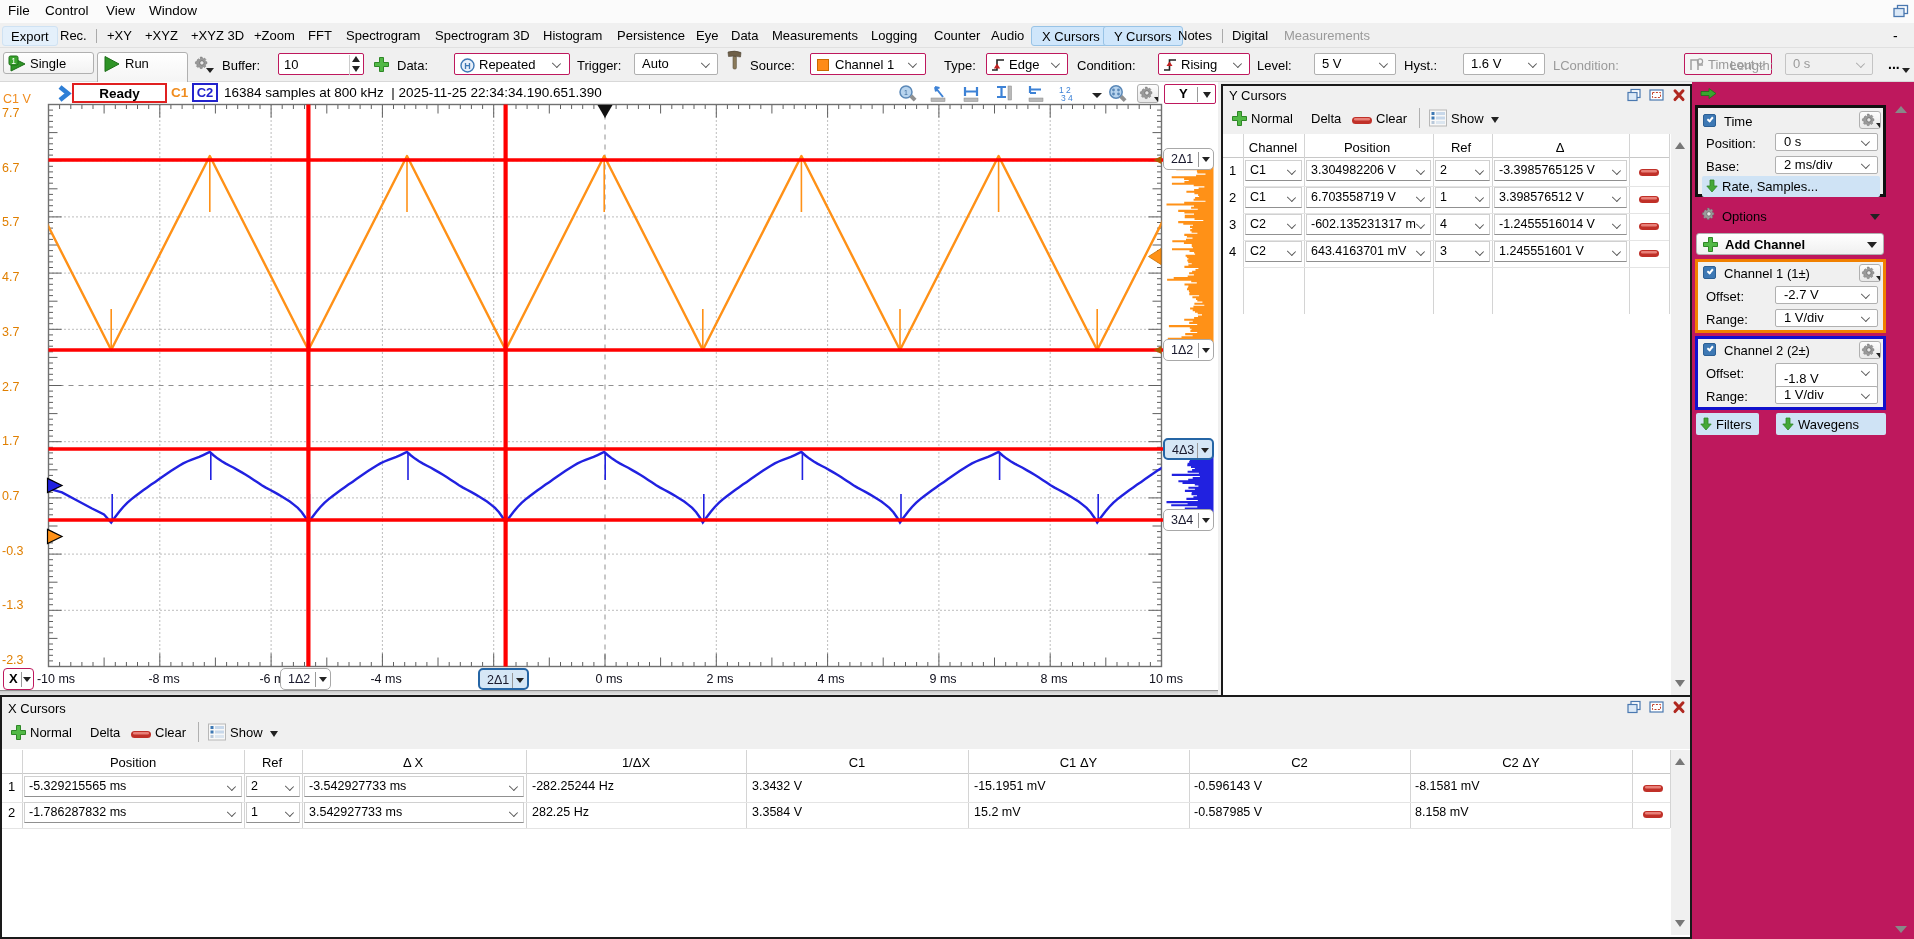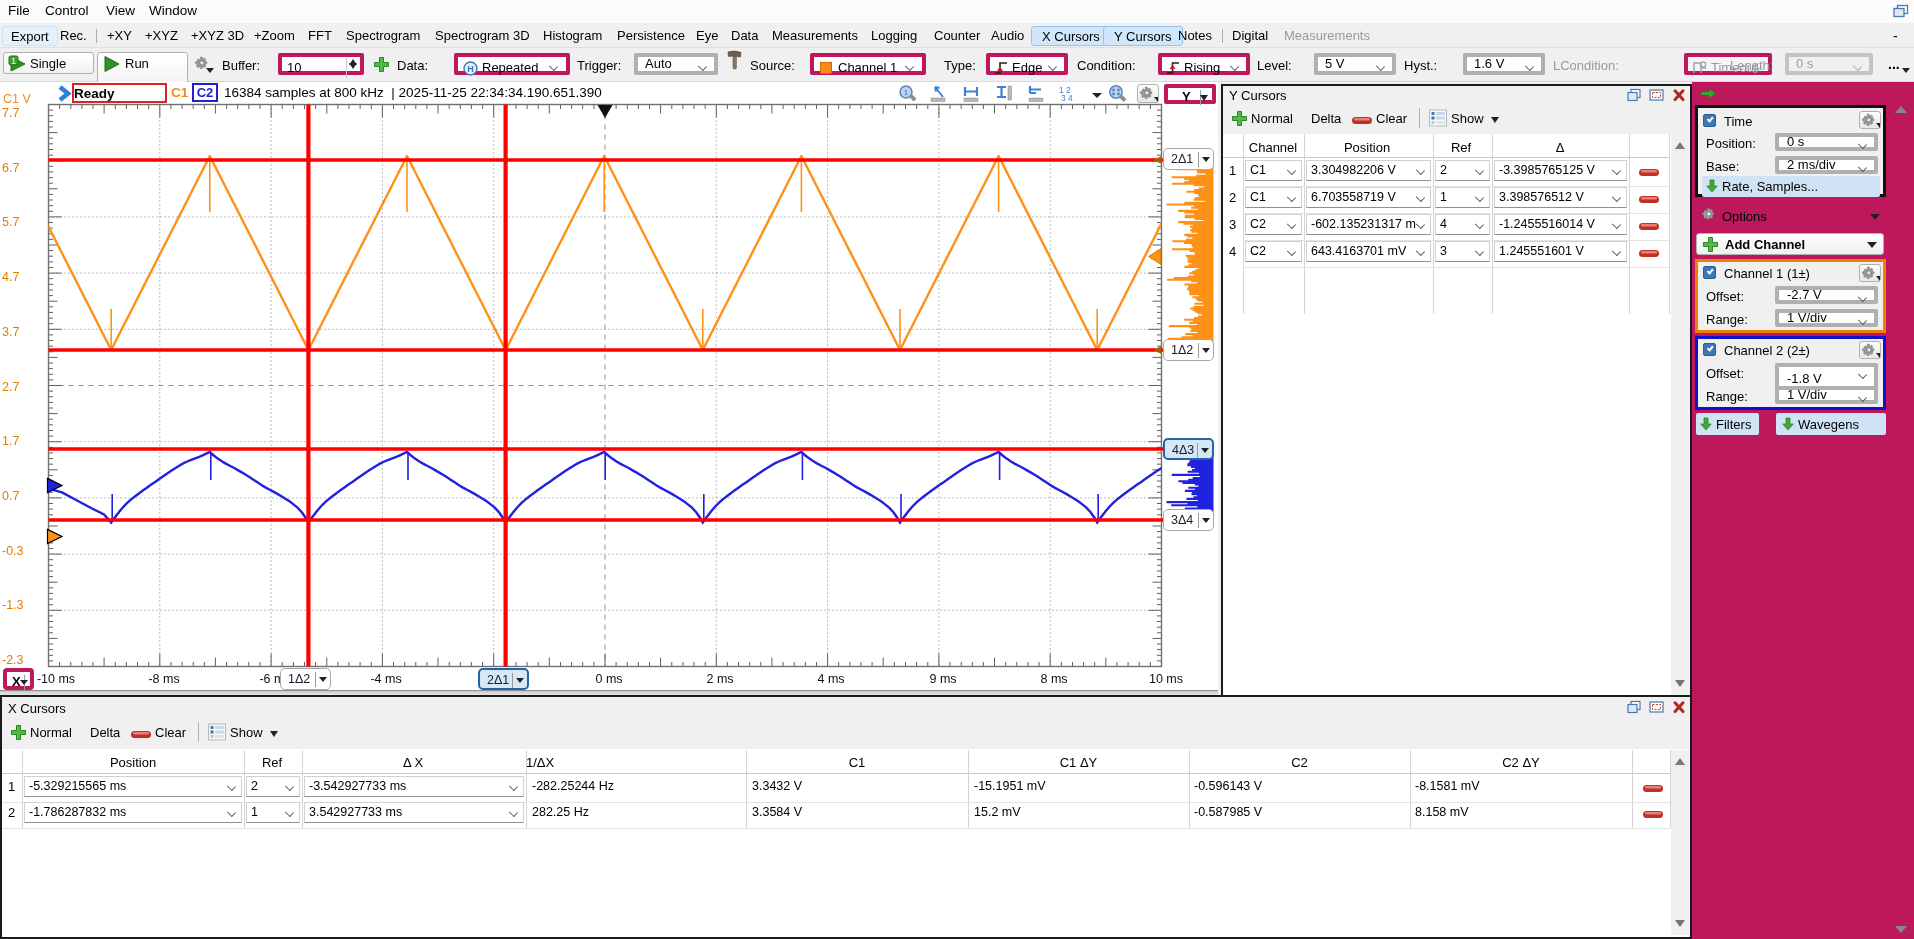--- a/index.html
+++ b/index.html
@@ -1,15 +1,15 @@
 <!DOCTYPE html>
 <html><head><meta charset="utf-8"><style>
 *{margin:0;padding:0;box-sizing:border-box}
 body{width:1914px;height:939px;font-family:"Liberation Sans",sans-serif;font-size:12.5px;background:#f0f0f0;overflow:hidden;position:relative}
-.dd{position:absolute;border:4px solid #be185d;border-radius:2px;background:#fff}
+.dd{position:absolute;border:1px solid #be185d;border-radius:2px;background:#fff}
 .chev{position:absolute;width:7px;height:7px;border:solid #555;border-width:0 1.6px 1.6px 0;transform:rotate(45deg) scale(1,0.85)}
 .ylab{position:absolute;left:2px;color:#e07f00;font-size:12.5px}
 .xlab{position:absolute;top:590px;width:80px;text-align:center;color:#10101c;font-size:12.5px}
 .celltext{position:absolute;font-size:12.5px;color:#000;white-space:nowrap}
 </style></head><body>
 <div style="position:absolute;left:0;top:0;width:1914px;height:23px;background:#fbfbfb">
     <div style="position:absolute;left:8px;top:3px;color:#000;font-size:13.5px;font-weight:normal;white-space:nowrap">File</div>
     <div style="position:absolute;left:45px;top:3px;color:#000;font-size:13.5px;font-weight:normal;white-space:nowrap">Control</div>
     <div style="position:absolute;left:106px;top:3px;color:#000;font-size:13.5px;font-weight:normal;white-space:nowrap">View</div>
     <div style="position:absolute;left:149px;top:3px;color:#000;font-size:13.5px;font-weight:normal;white-space:nowrap">Window</div>
@@ -146,21 +146,21 @@
       <span class="chev" style="right:8px;top:6px;border-color:#aaa"></span>
     </div>
     <div style="position:absolute;left:1888px;top:8px;color:#000;font-size:14px;font-weight:bold;white-space:nowrap">...</div>
     <span style="position:absolute;left:1902px;top:20px;width:0;height:0;border-left:4px solid transparent;border-right:4px solid transparent;border-top:5px solid #222"></span>
   </div>
 <div style="position:absolute;left:0;top:82px;width:1218px;height:614px;background:#fff">
     <div style="position:absolute;left:3px;top:10px;color:#f08c1e;font-size:12.5px;font-weight:normal;white-space:nowrap">C1 V</div>
     <svg style="position:absolute;left:56px;top:3px" width="16" height="17" viewBox="0 0 16 17">
       <path d="M4 2 L12 8.5 L4 15" stroke="#2f7fd6" stroke-width="4.6" fill="none" stroke-linejoin="miter"></path>
     </svg>
-    <div style="position:absolute;left:72px;top:1px;width:95px;height:20px;border:2px solid #e02020;background:#fff;text-align:left;font-weight:bold;font-size:13.5px;line-height:17px">Ready</div>
+    <div style="position:absolute;left:72px;top:1px;width:95px;height:20px;border:2px solid #e02020;background:#fff;text-align:center;font-weight:bold;font-size:13.5px;line-height:17px">Ready</div>
     <div style="position:absolute;left:171px;top:3px;color:#f08c1e;font-size:13.5px;font-weight:bold;white-space:nowrap">C1</div>
     <div style="position:absolute;left:192px;top:1px;width:26px;height:19px;border:2px solid #2222cc;background:#fff;text-align:center;color:#2222cc;font-weight:bold;font-size:13px;line-height:16px">C2</div>
     <div style="position:absolute;left:224px;top:3px;color:#000;font-size:13.5px;font-weight:normal;white-space:nowrap">16384 samples at 800 kHz&nbsp;&nbsp;|&nbsp;2025-11-25 22:34:34.190.651.390</div>
     <svg style="position:absolute;left:898px;top:3px" width="270" height="18" viewBox="0 0 270 18">
       <g>
         <circle cx="8" cy="7" r="6" fill="#b8d4ee" stroke="#5a88b8" stroke-width="1.5"></circle>
         <text x="8" y="10" font-size="7" text-anchor="middle" fill="#3a6a9a">1</text>
         <rect x="12" y="11" width="6" height="4" fill="#909090" transform="rotate(45 15 13)"></rect>
       </g>
       <g transform="translate(33,0)">
@@ -598,21 +598,21 @@
         <rect x="7" y="12" width="9" height="3" fill="#dce6f0"></rect>
       </svg>
       <div style="position:absolute;left:228px;top:7px;color:#000;font-size:13px;font-weight:normal;white-space:nowrap">Show</div>
       <span style="position:absolute;left:268px;top:13px;width:0;height:0;border-left:4.5px solid transparent;border-right:4.5px solid transparent;border-top:6px solid #222"></span>
     </div>
     <div style="position:absolute;left:0;top:53px;width:1688px;height:187px;background:#fff">
       <div style="position:absolute;left:0;top:0;width:1668px;height:24px;border-bottom:1px solid #c8c8c8"></div>
       <div style="position:absolute;left:20px;top:5px;width:222px;text-align:center;font-size:13px">Position</div>
       <div style="position:absolute;left:242px;top:5px;width:56px;text-align:center;font-size:13px">Ref</div>
       <div style="position:absolute;left:300px;top:5px;width:222px;text-align:center;font-size:13px">Δ X</div>
-      <div style="position:absolute;left:524px;top:5px;width:220px;font-size:13px">1/ΔX</div>
+      <div style="position:absolute;left:524px;top:5px;width:220px;text-align:center;font-size:13px">1/ΔX</div>
       <div style="position:absolute;left:744px;top:5px;width:222px;text-align:center;font-size:13px">C1</div>
       <div style="position:absolute;left:966px;top:5px;width:221px;text-align:center;font-size:13px">C1 ΔY</div>
       <div style="position:absolute;left:1187px;top:5px;width:221px;text-align:center;font-size:13px">C2</div>
       <div style="position:absolute;left:1408px;top:5px;width:222px;text-align:center;font-size:13px">C2 ΔY</div>
       <div style="position:absolute;left:20px;top:0;width:1px;height:78px;background:#d4d4d4"></div>
       <div style="position:absolute;left:242px;top:0;width:1px;height:78px;background:#d4d4d4"></div>
       <div style="position:absolute;left:300px;top:0;width:1px;height:78px;background:#d4d4d4"></div>
       <div style="position:absolute;left:524px;top:0;width:1px;height:78px;background:#d4d4d4"></div>
       <div style="position:absolute;left:744px;top:0;width:1px;height:78px;background:#d4d4d4"></div>
       <div style="position:absolute;left:966px;top:0;width:1px;height:78px;background:#d4d4d4"></div>

